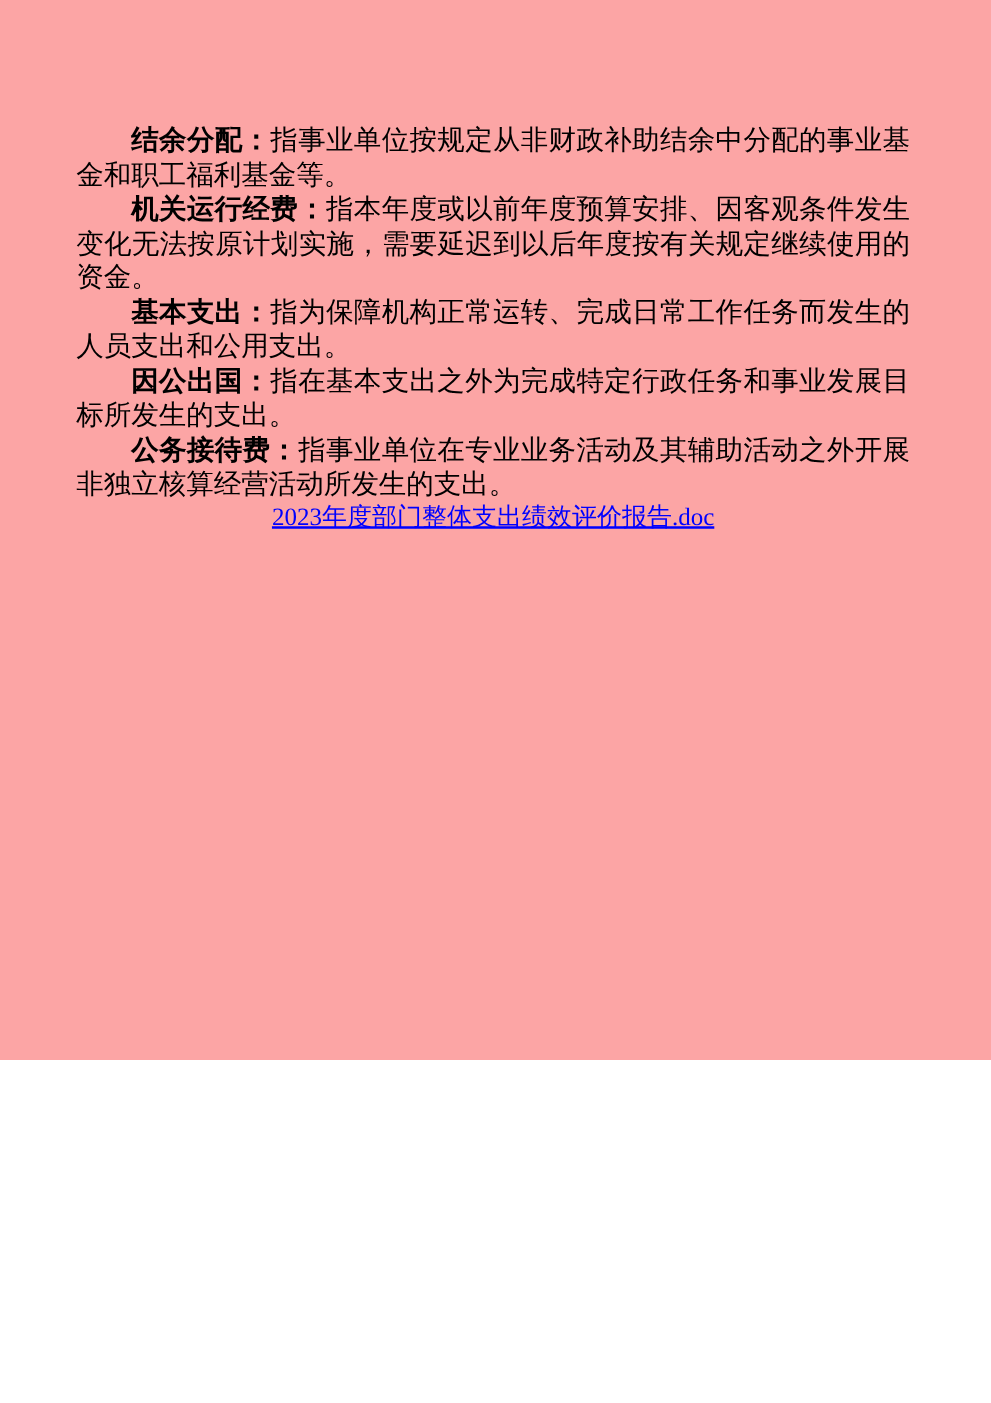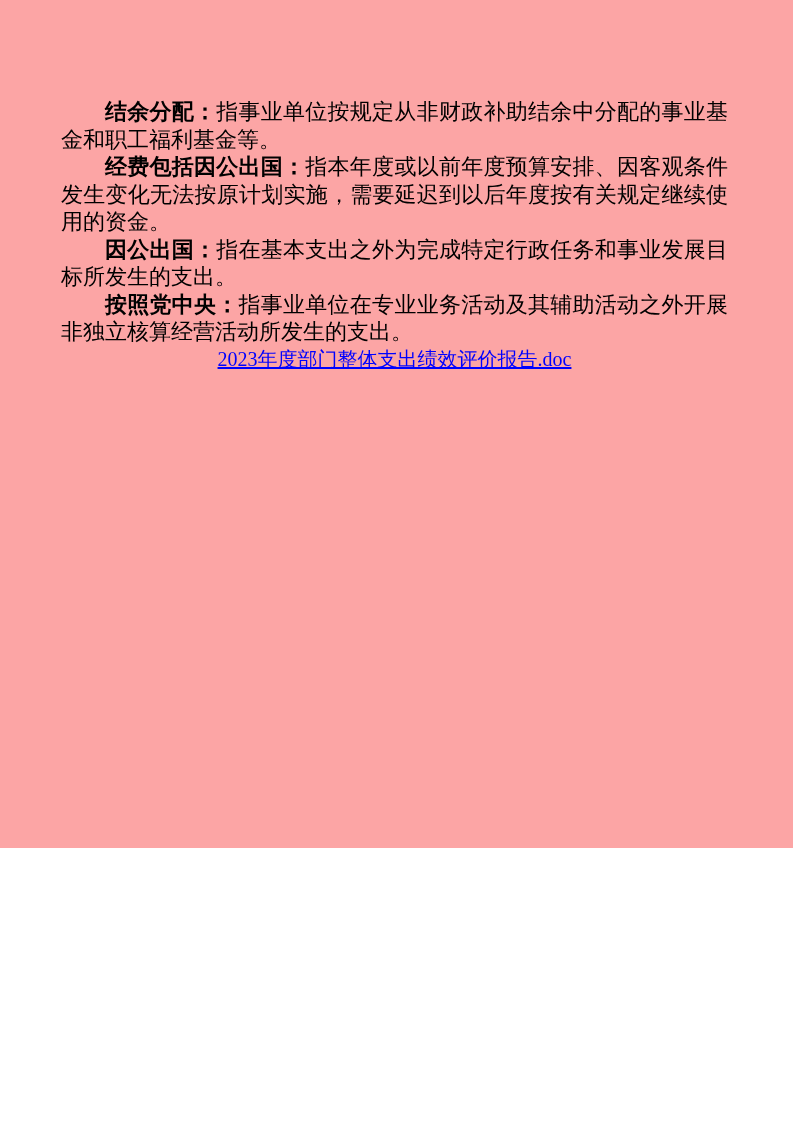--- a/index.html
+++ b/index.html
@@ -53,26 +53,27 @@
   }
 </style>
 </head>
 <body>
 
 <div class="page">
   <div class="body-text">
 
     <p class="para"><b class="term">结余分配：</b><span>指事业单位按规定从非财政补助结余中分配的事业基金和职工福利基金等。</span></p>
 
-    <p class="para"><b class="term">经费包括因公出国：</b><span>指本年度或以前年度预算安排、因客观条件发生变化无法按原计划实施，需要延迟到以后年度按有关规定继续使用的资金。</span></p>
+    <p class="para"><b class="term">机关运行经费：</b><span>指本年度或以前年度预算安排、因客观条件发生变化无法按原计划实施，需要延迟到以后年度按有关规定继续使用的资金。</span></p>
 
+    <p class="para"><b class="term">基本支出：</b><span>指为保障机构正常运转、完成日常工作任务而发生的人员支出和公用支出。</span></p>
 
     <p class="para"><b class="term">因公出国：</b><span>指在基本支出之外为完成特定行政任务和事业发展目标所发生的支出。</span></p>
 
-    <p class="para"><b class="term">按照党中央：</b><span>指事业单位在专业业务活动及其辅助活动之外开展非独立核算经营活动所发生的支出。</span></p>
+    <p class="para"><b class="term">公务接待费：</b><span>指事业单位在专业业务活动及其辅助活动之外开展非独立核算经营活动所发生的支出。</span></p>
 
 
 
   </div>
 
 
   <p class="attachment-line"><a href="#" class="doc-link">2023年度部门整体支出绩效评价报告.doc</a></p>
 </div>
 
 </body></html>

